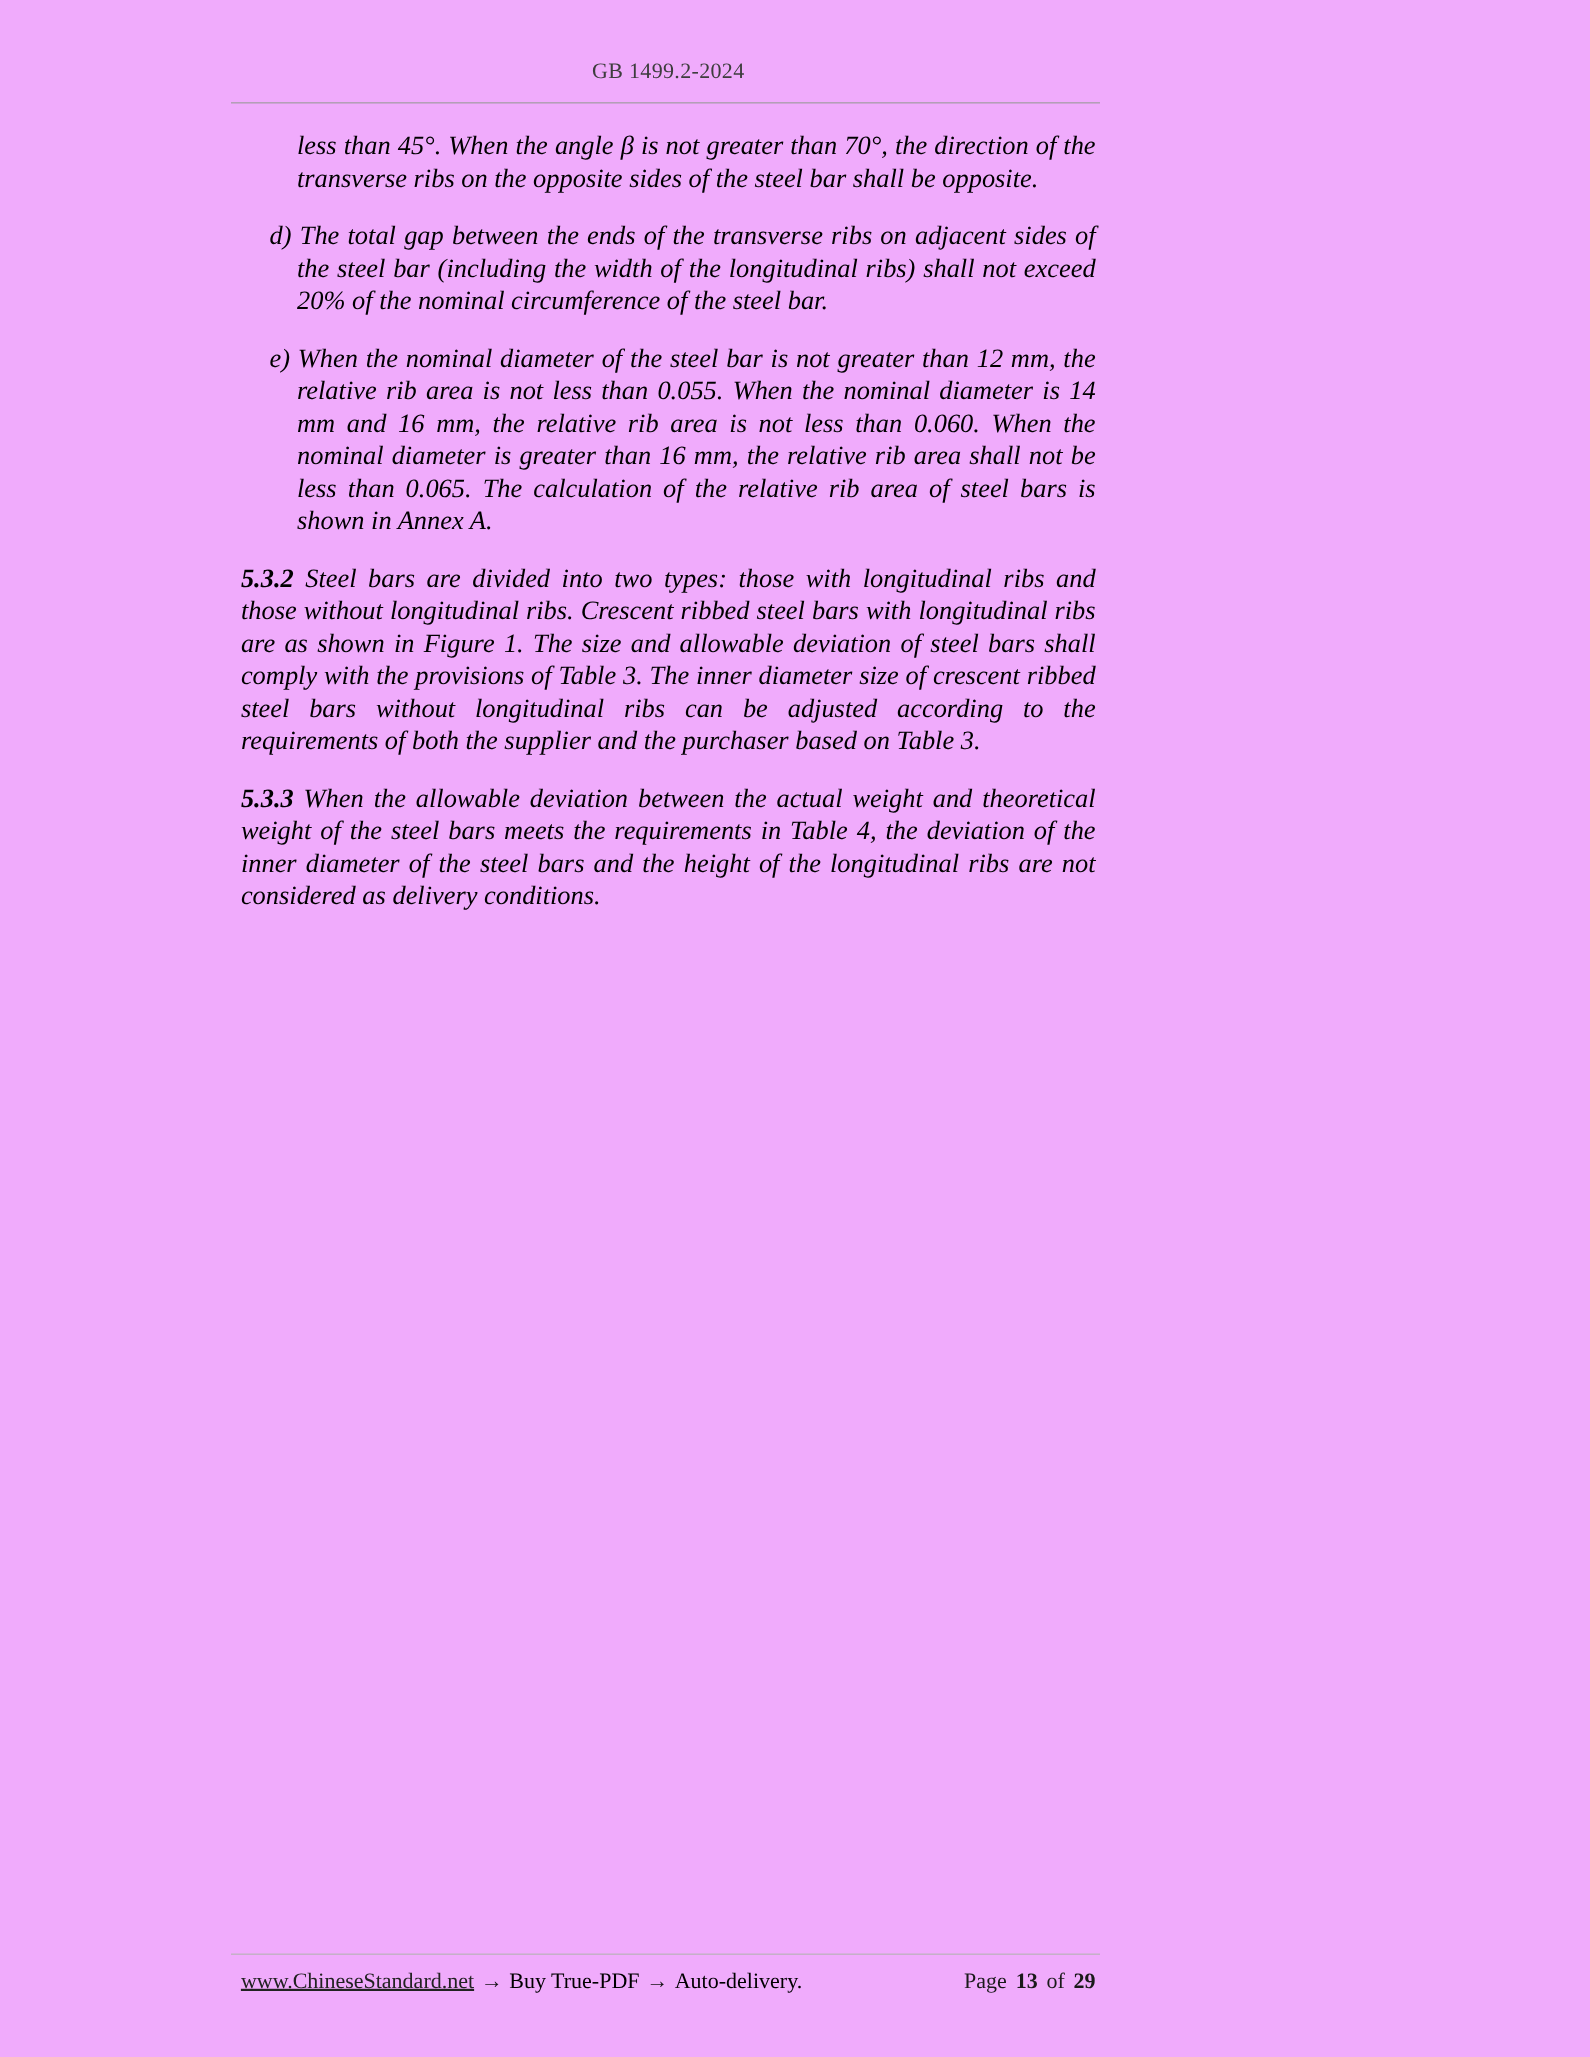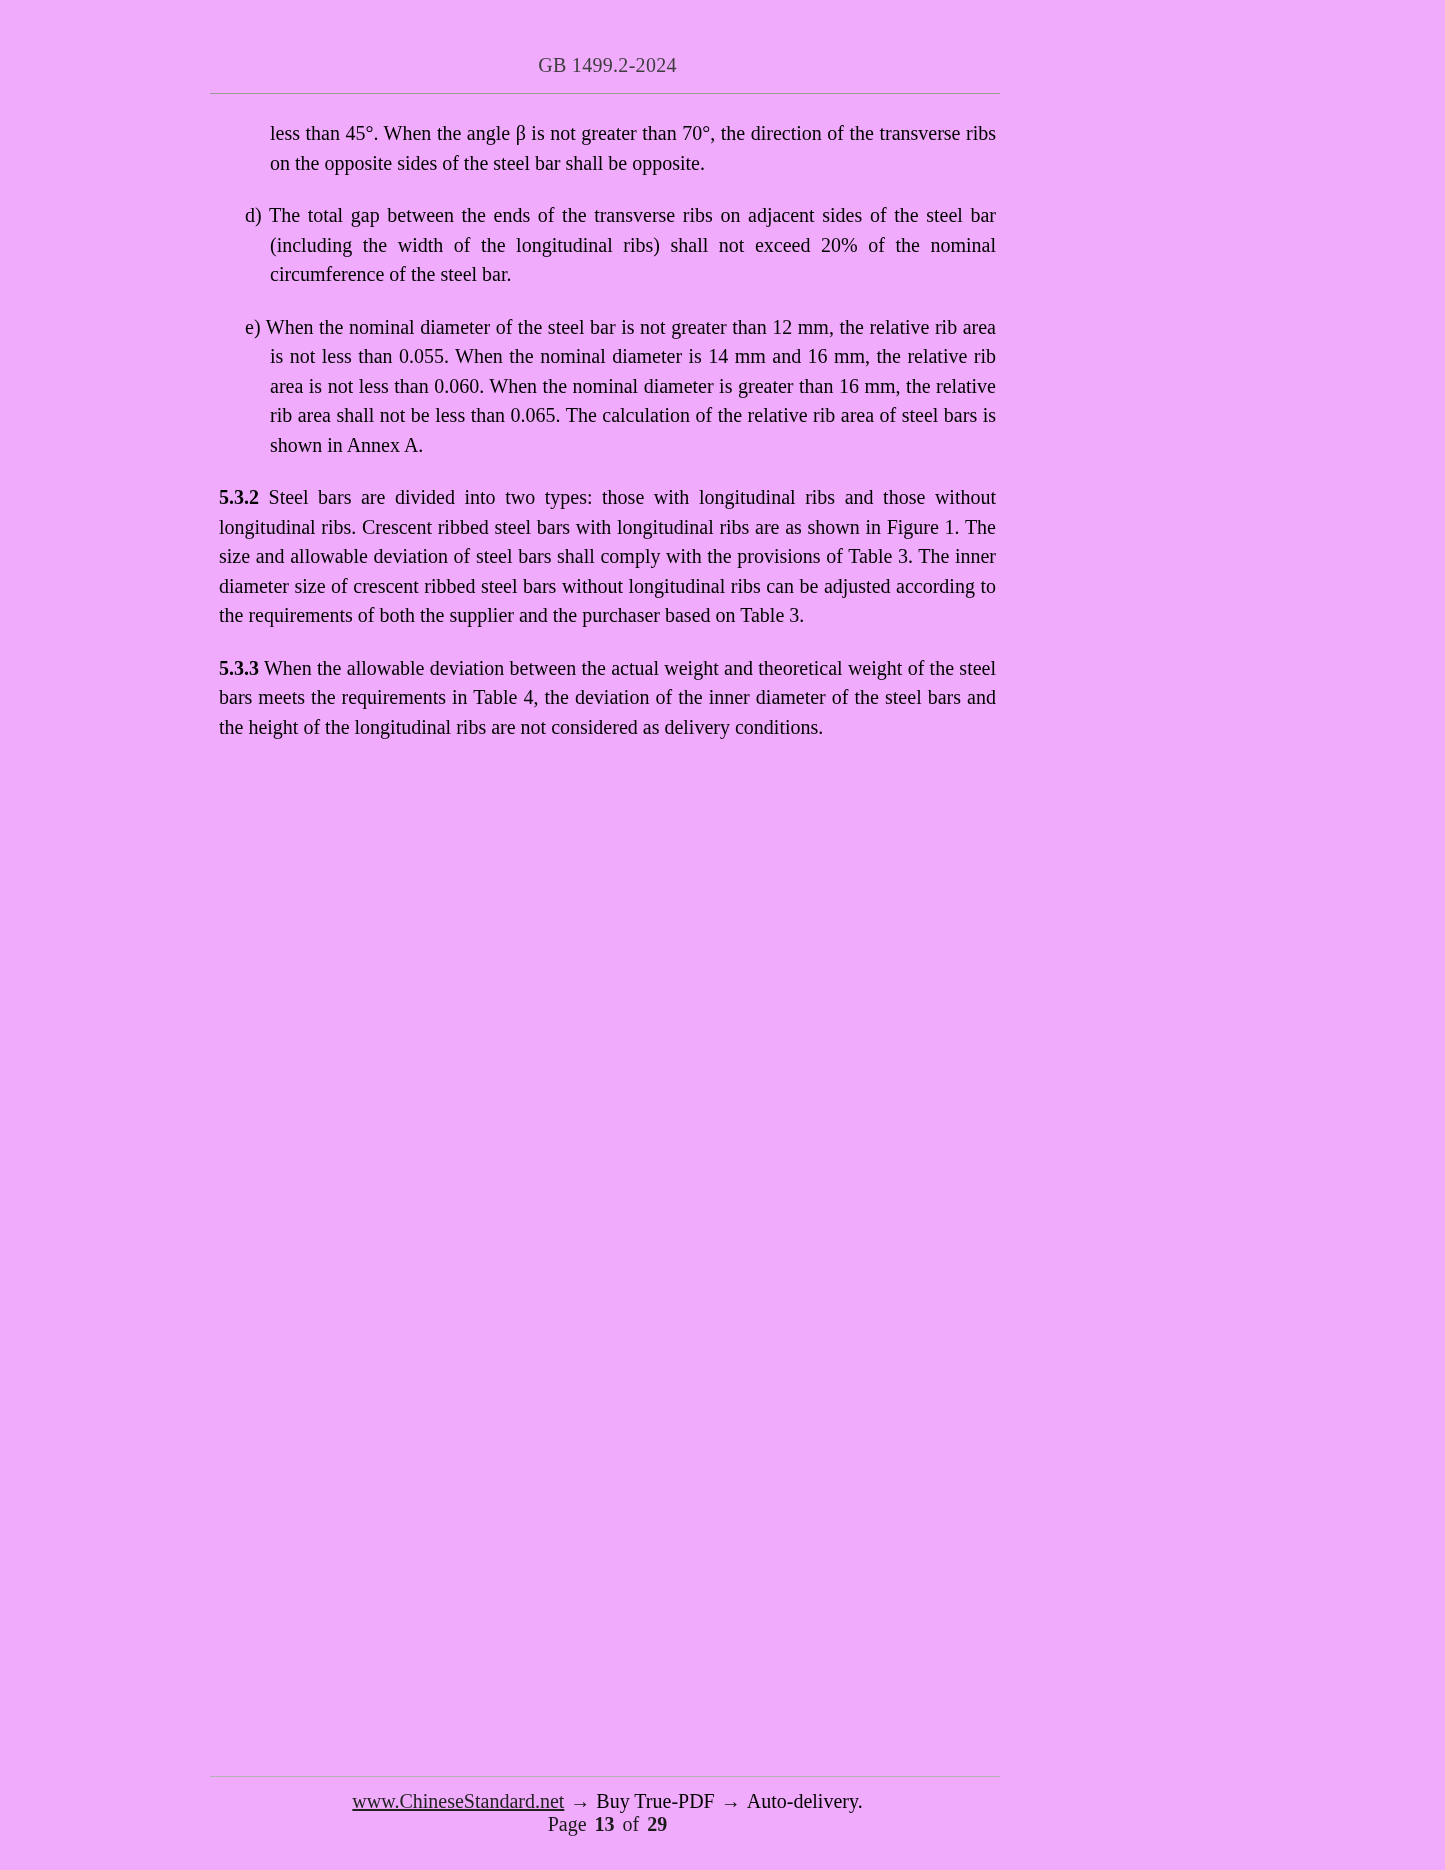--- a/index.html
+++ b/index.html
@@ -32,46 +32,46 @@
     top: 93px;
     left: 210px;
     width: 790px;
     border-top: 1px solid #9a9a9a;
   }
   .content {
     position: absolute;
     top: 119px;
     left: 219px;
     width: 777px;
-    font-size: 20px;
+    font-size: 24px;
     line-height: 29.5px;
     text-align: justify;
+    font-style: italic;
   }
   .content p { margin: 0 0 23px 0; }
   .cont-para { padding-left: 51px; }
   .list-item { padding-left: 51px; text-indent: -25px; }
   .section-para { }
   .section-num { font-weight: bold; }
   .footer-rule {
     position: absolute;
     top: 1776px;
     left: 210px;
     width: 790px;
     border-top: 1px solid #b3b3b3;
   }
   .footer-row {
     position: absolute;
     top: 1790px;
     left: 219px;
     width: 777px;
     display: flex;
     justify-content: space-between;
-    align-items: center;
+    align-items: flex-end;
     font-size: 20px;
-    flex-direction: column;
   }
   .footer-left { white-space: nowrap; }
   .footer-right { white-space: nowrap; color: #1a1a1a; }
   .footer-link {
     text-decoration: underline;
     color: #222222;
     cursor: pointer;
   }
   .arrow {
     display: inline-block;

